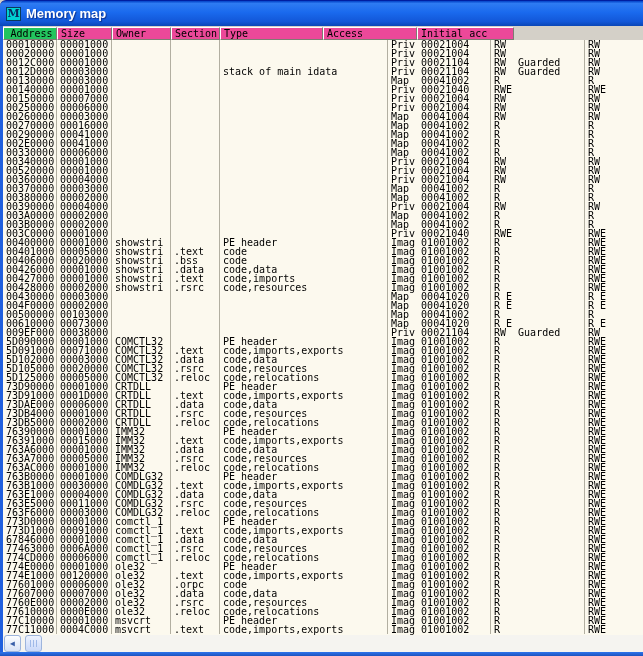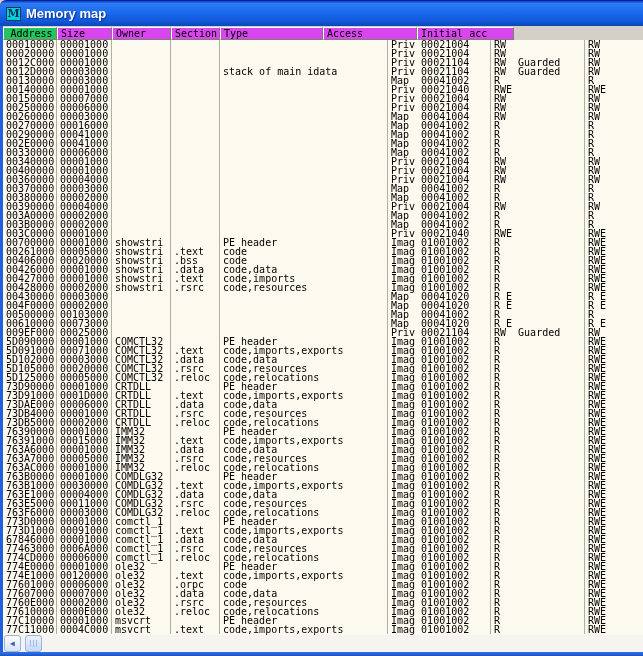--- a/index.html
+++ b/index.html
@@ -26,21 +26,21 @@
   }
   
   .border-left{position:absolute;left:0;top:26px;width:3px;height:630px;background:#2160DE;}
   .border-bottom{position:absolute;left:0;bottom:0;width:643px;height:4px;background:linear-gradient(180deg,#2E74EC 0%,#1C53BE 100%);}
   
   .client{position:absolute;top:26px;left:3px;width:640px;height:626px;background:#FCF9EE;overflow:hidden;}
   
   .header-block{position:absolute;top:0;left:0;width:680px;height:14px;background:#D4D0C8;padding-top:1px;box-sizing:border-box;display:flex;}
   .hcell{
     box-sizing:border-box;height:13px;flex-shrink:0;overflow:hidden;
-    background:#d946ef;color:#000;
+    background:#ec4899;color:#000;
     border-top:1px solid #FFFFFF;border-left:1px solid #FFFFFF;
     border-right:1px solid #7E7C73;border-bottom:1px solid #7E7C73;
     font-size:10px;line-height:11px;padding-left:3px;white-space:pre;
   }
   .hcell.active{background:#22c55e;text-align:center;}
   
   .data-area{position:absolute;top:14px;left:0;width:680px;height:595px;overflow:hidden;background:#FCF9EE;}
   .trow{display:flex;height:9px;}
   .cell{
     box-sizing:border-box;flex-shrink:0;height:9px;
@@ -224,21 +224,21 @@
           <div class="cell c0">00340000</div>
           <div class="cell c1">00001000</div>
           <div class="cell c2"></div>
           <div class="cell c3"></div>
           <div class="cell c4"></div>
           <div class="cell c5">Priv 00021004</div>
           <div class="cell c6">RW</div>
           <div class="cell c7">RW</div>
         </div>
         <div class="trow">
-          <div class="cell c0">00400000</div>
+          <div class="cell c0">00520000</div>
           <div class="cell c1">00001000</div>
           <div class="cell c2"></div>
           <div class="cell c3"></div>
           <div class="cell c4"></div>
           <div class="cell c5">Priv 00021004</div>
           <div class="cell c6">RW</div>
           <div class="cell c7">RW</div>
         </div>
         <div class="trow">
           <div class="cell c0">00360000</div>
@@ -304,31 +304,31 @@
           <div class="cell c0">003C0000</div>
           <div class="cell c1">00001000</div>
           <div class="cell c2"></div>
           <div class="cell c3"></div>
           <div class="cell c4"></div>
           <div class="cell c5">Priv 00021040</div>
           <div class="cell c6">RWE</div>
           <div class="cell c7">RWE</div>
         </div>
         <div class="trow">
-          <div class="cell c0">00700000</div>
+          <div class="cell c0">00400000</div>
           <div class="cell c1">00001000</div>
           <div class="cell c2">showstri</div>
           <div class="cell c3"></div>
           <div class="cell c4">PE header</div>
           <div class="cell c5">Imag 01001002</div>
           <div class="cell c6">R</div>
           <div class="cell c7">RWE</div>
         </div>
         <div class="trow">
-          <div class="cell c0">00261000</div>
+          <div class="cell c0">00401000</div>
           <div class="cell c1">00005000</div>
           <div class="cell c2">showstri</div>
           <div class="cell c3">.text</div>
           <div class="cell c4">code</div>
           <div class="cell c5">Imag 01001002</div>
           <div class="cell c6">R</div>
           <div class="cell c7">RWE</div>
         </div>
         <div class="trow">
           <div class="cell c0">00406000</div>
@@ -405,21 +405,21 @@
           <div class="cell c1">00073000</div>
           <div class="cell c2"></div>
           <div class="cell c3"></div>
           <div class="cell c4"></div>
           <div class="cell c5">Map  00041020</div>
           <div class="cell c6">R E</div>
           <div class="cell c7">R E</div>
         </div>
         <div class="trow">
           <div class="cell c0">009EF000</div>
-          <div class="cell c1">00025000</div>
+          <div class="cell c1">00038000</div>
           <div class="cell c2"></div>
           <div class="cell c3"></div>
           <div class="cell c4"></div>
           <div class="cell c5">Priv 00021104</div>
           <div class="cell c6">RW  Guarded</div>
           <div class="cell c7">RW</div>
         </div>
         <div class="trow">
           <div class="cell c0">5D090000</div>
           <div class="cell c1">00001000</div>

